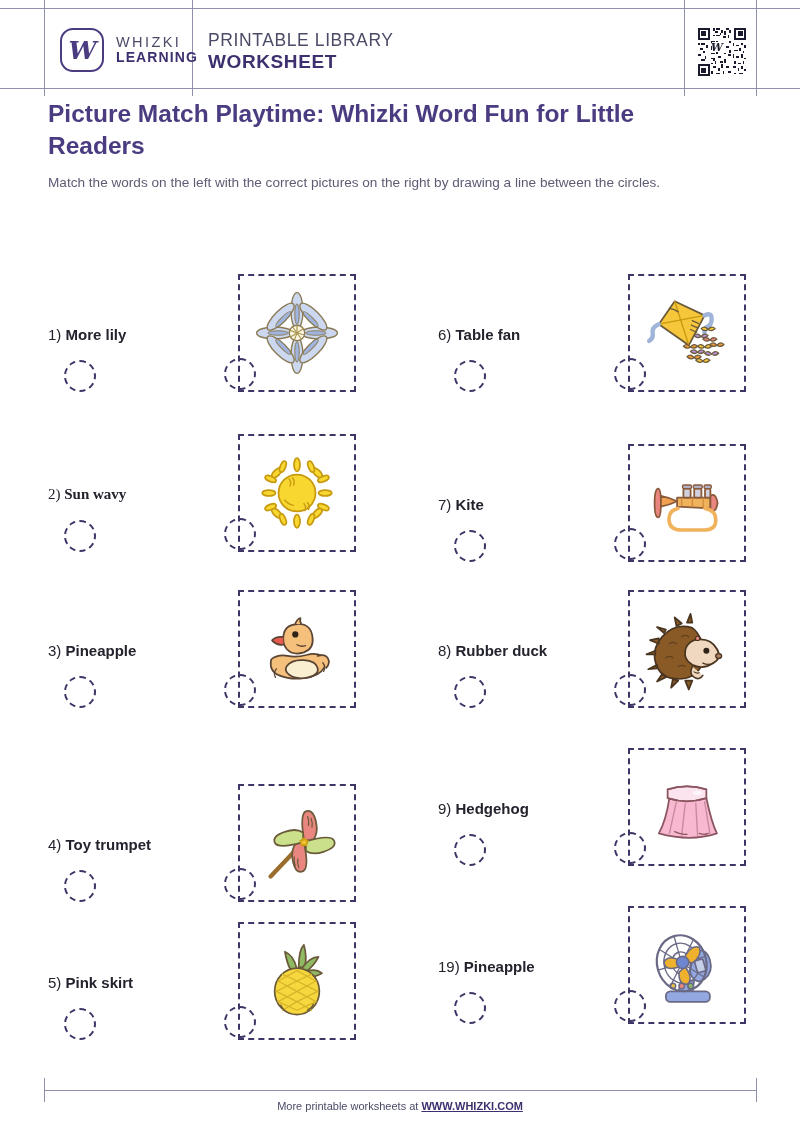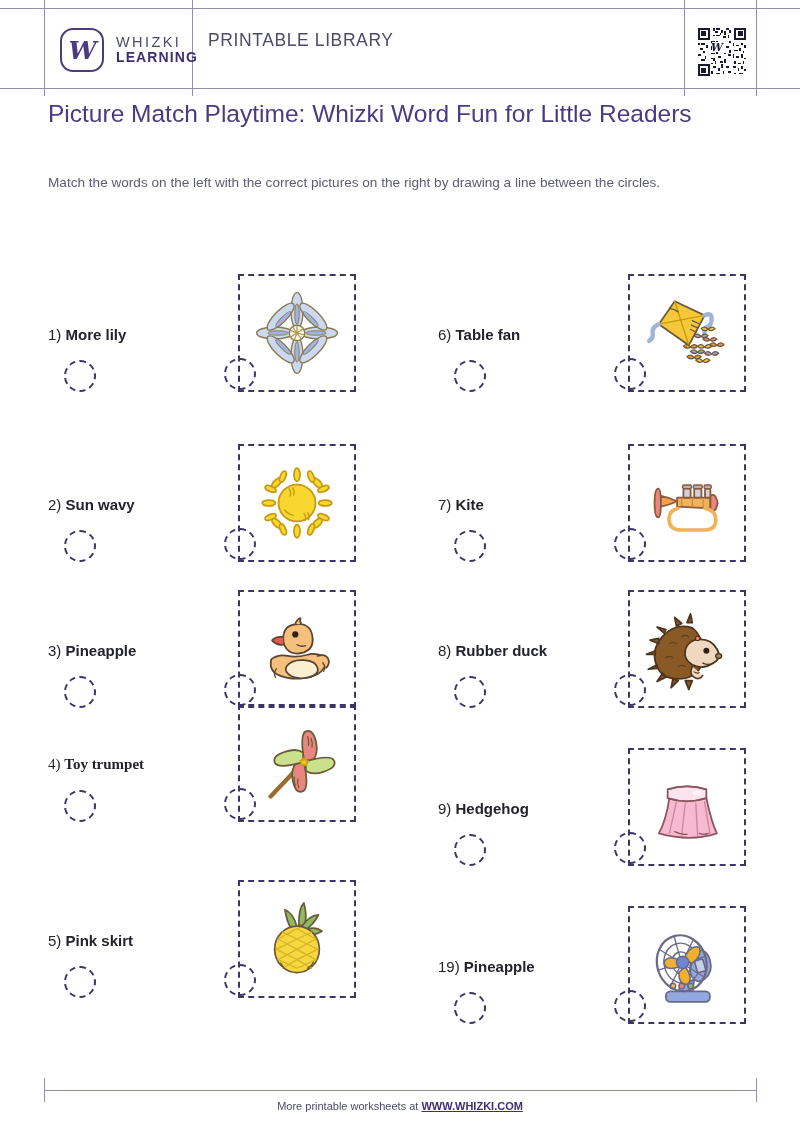--- a/index.html
+++ b/index.html
@@ -90,21 +90,21 @@
     left: 698px; top: 28px;
     width: 48px; height: 48px;
   }
 
   
   .sheet-title {
     position: absolute;
     left: 48px; top: 98px;
     width: 680px;
     font-size: 24.5px;
-    font-weight: normal;
+    font-weight: bold;
     line-height: 1.32;
     color: #4b3b80;
   }
   .sheet-sub {
     position: absolute;
     left: 48px; top: 172px;
     width: 690px;
     font-size: 13.6px;
     line-height: 1.55;
     color: #5c5c74;
@@ -185,20 +185,21 @@
       <span>W</span>
     </div>
     <div class="logo-words">
       <div class="w1">WHIZKI</div>
       <div class="w2">LEARNING</div>
     </div>
   </div>
 
   <div class="header-title">
     <div class="t1">PRINTABLE LIBRARY</div>
+    <div class="t2">WORKSHEET</div>
   </div>
 
   <div class="qr">
     <svg width="48" height="48" viewBox="0 0 29 29" shape-rendering="crispEdges">
       <rect width="29" height="29" fill="#ffffff"></rect>
       <g fill="#1a1a2e">
         <rect x="0" y="0" width="7" height="1"></rect>
           <rect x="0" y="6" width="7" height="1"></rect>
         <rect x="0" y="0" width="1" height="7"></rect>
           <rect x="6" y="0" width="1" height="7"></rect>
@@ -332,21 +333,21 @@
             <line x1="50" y1="50" x2="47" y2="58"></line>
               <line x1="50" y1="50" x2="42" y2="55"></line>
             <line x1="50" y1="50" x2="42" y2="47"></line>
               <line x1="50" y1="50" x2="45" y2="43"></line>
           </g>
         </g>
       </svg>
     </div>
   </div>
 
-  <div class="row" style="top:440px;">
+  <div class="row" style="top:430px;font-family:Liberation Serif, serif;">
     <div class="word-label">
       <span class="num">2)</span>
       <span class="word">Sun wavy</span>
     </div>
     <div class="dot dot-left"></div>
     <div class="dot dot-right"></div>
     <div class="pic-box">
       <svg width="88" height="88" viewBox="0 0 100 100">
         <g stroke="#c79a10" stroke-width="2" stroke-linejoin="round">
           <circle cx="50" cy="50" r="21" fill="#f8d830"></circle>
@@ -398,21 +399,21 @@
           <circle cx="48" cy="33" r="3.6" fill="#2f2218" stroke="none"></circle>
           <path d="M38 70 q6 -8 20 -7 q14 1 16 9 q2 8 -11 11 q-14 3 -22 -3 q-6 -4 -3 -10 z" fill="#fbefd2"></path>
           <path d="M26 73 q-4 5 -1 10" fill="none" stroke-width="1.5"></path>
           <path d="M80 66 q4 5 1 10" fill="none" stroke-width="1.5"></path>
           <path d="M50 45 q5 3 10 1" fill="none" stroke-width="1.5"></path>
         </g>
       </svg>
     </div>
   </div>
 
-  <div class="row" style="top:700px;font-family:Liberation Serif, serif;">
+  <div class="row" style="top:780px;">
     <div class="word-label">
       <span class="num">4)</span>
       <span class="word">Toy trumpet</span>
     </div>
     <div class="dot dot-left"></div>
     <div class="dot dot-right"></div>
     <div class="pic-box">
       <svg width="88" height="88" viewBox="0 0 100 100">
         <g stroke="#6b5a3a" stroke-width="2" stroke-linejoin="round" stroke-linecap="round">
           <path d="M20 88 L58 48" stroke="#9a6d2e" stroke-width="5"></path>
@@ -425,21 +426,21 @@
           <path d="M66 22 q2 5 1 10" fill="none" stroke-width="1.4"></path>
           <path d="M52 78 q-2 -5 -1 -10" fill="none" stroke-width="1.4"></path>
           <path d="M48 76 q-2 -5 -1 -10" fill="none" stroke-width="1.4"></path>
           <circle cx="58" cy="49" r="4" fill="#f5c637" stroke="#c79a10" stroke-width="1.4"></circle>
           <path d="M58 44 l1.4 3.6 l3.6 0 l-2.9 2.3 l1.1 3.6 l-3.2 -2.2 l-3.2 2.2 l1.1 -3.6 l-2.9 -2.3 l3.6 0 z" fill="#f5c637" stroke="#c79a10" stroke-width="1"></path>
         </g>
       </svg>
     </div>
   </div>
 
-  <div class="row" style="top:876px;">
+  <div class="row" style="top:918px;">
     <div class="word-label">
       <span class="num">5)</span>
       <span class="word">Pink skirt</span>
     </div>
     <div class="dot dot-left"></div>
     <div class="dot dot-right"></div>
     <div class="pic-box">
       <svg width="86" height="86" viewBox="0 0 100 100">
         <g stroke="#6b5a3a" stroke-width="2" stroke-linejoin="round" stroke-linecap="round">
           <g fill="#8fba63">

